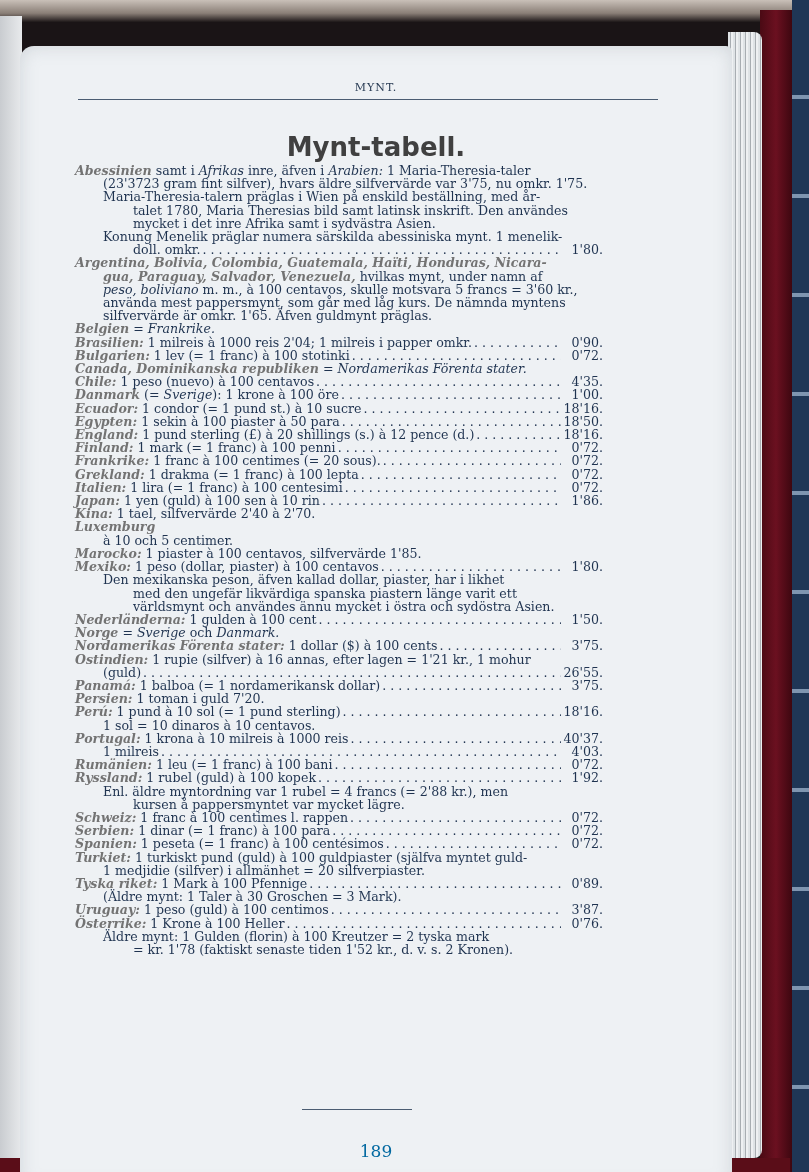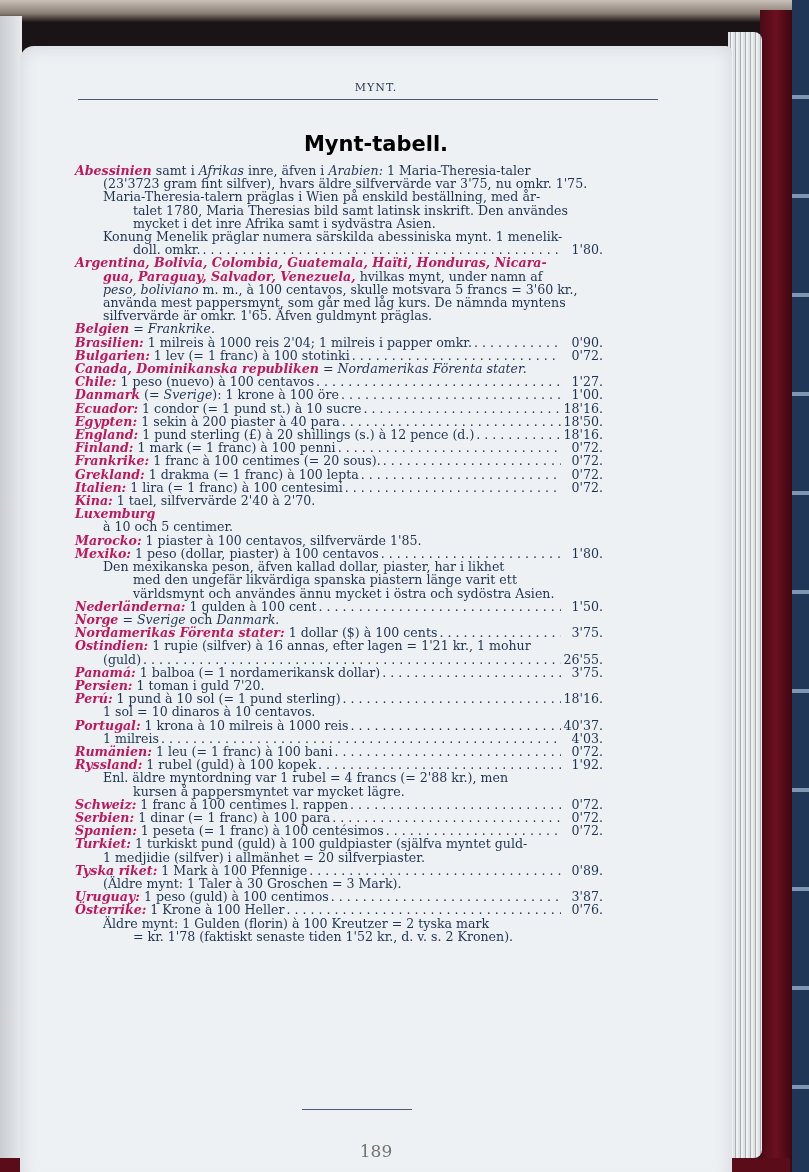--- a/index.html
+++ b/index.html
@@ -45,48 +45,48 @@
   .running-head {
     position:absolute; left:0; width:712px; top:35px; text-align:center;
     font-size:11px; letter-spacing:1px; color:#2a3d55;
   }
   .head-rule {
     position:absolute; left:58px; top:53px; width:580px; height:1px; background:#4b5c72;
   }
   .title {
     position:absolute; left:0; width:712px; top:86px; text-align:center;
     font-family:"DejaVu Sans", "Liberation Sans", sans-serif;
-    font-weight:bold; font-size:21px; color:#000000;
+    font-weight:bold; font-size:26px; color:#404040;
   }
   .body {
     position:absolute; left:55px; top:118px; width:528px;
     font-size:12.6px; line-height:13.2px; color:#1f3350;
   }
   .entry { position:relative; }
   .line { display:flex; white-space:nowrap; }
   .line.cont { padding-left:28px; }
   .line.subcont { padding-left:58px; }
-  .country { font-weight:bold; font-style:italic; color:#be185d; }
+  .country { font-weight:bold; font-style:italic; color:#737373; }
   .it { font-style:italic; }
   .txt { white-space:pre; }
   .dots {
     flex:1; overflow:hidden; margin:0 2px;
     letter-spacing:0;
   }
   .dots::before {
     content:". . . . . . . . . . . . . . . . . . . . . . . . . . . . . . . . . . . . . . . . . . . . . . . . . . . . . . . . . . . . . . . . . . . . . .";
     white-space:nowrap;
   }
   .val { min-width:40px; text-align:right; }
   .foot-rule {
     position:absolute; left:282px; top:1063px; width:110px; height:1px; background:#4b5c72;
   }
   .page-num {
     position:absolute; left:0; width:712px; top:1095px; text-align:center;
-    font-size:17px; color:#737373;
+    font-size:17px; color:#0369a1;
   }
 </style>
 </head>
 <body>
 
 <div class="top-edge"></div>
 <div class="left-page-edge"></div>
 <div class="cover-right"></div>
 <div class="cloth-right"></div>
 <div class="bottom-cover"></div>
@@ -175,21 +175,21 @@
           <span class="txt country">Canada, Dominikanska republiken</span>
           <span class="txt"> = </span>
           <span class="txt it">Nordamerikas Förenta stater.</span>
         </div>
       </div>
       <div class="entry">
         <div class="line">
           <span class="txt country">Chile:</span>
           <span class="txt"> 1 peso (nuevo) à 100 centavos</span>
           <span class="dots"></span>
-          <span class="val">1'27.</span>
+          <span class="val">4'35.</span>
         </div>
       </div>
       <div class="entry">
         <div class="line">
           <span class="txt country">Danmark</span>
           <span class="txt"> (= </span>
           <span class="txt it">Sverige</span>
           <span class="txt">): 1 krone à 100 öre</span>
           <span class="dots"></span>
           <span class="val">1'00.</span>
@@ -199,21 +199,21 @@
         <div class="line">
           <span class="txt country">Ecuador:</span>
           <span class="txt"> 1 condor (= 1 pund st.) à 10 sucre</span>
           <span class="dots"></span>
           <span class="val">18'16.</span>
         </div>
       </div>
       <div class="entry">
         <div class="line">
           <span class="txt country">Egypten:</span>
-          <span class="txt"> 1 sekin à 200 piaster à 40 para</span>
+          <span class="txt"> 1 sekin à 100 piaster à 50 para</span>
           <span class="dots"></span>
           <span class="val">18'50.</span>
         </div>
       </div>
       <div class="entry">
         <div class="line">
           <span class="txt country">England:</span>
           <span class="txt"> 1 pund sterling (£) à 20 shillings (s.) à 12 pence (d.)</span>
           <span class="dots"></span>
           <span class="val">18'16.</span>
@@ -242,20 +242,28 @@
           <span class="dots"></span>
           <span class="val">0'72.</span>
         </div>
       </div>
       <div class="entry">
         <div class="line">
           <span class="txt country">Italien:</span>
           <span class="txt"> 1 lira (= 1 franc) à 100 centesimi</span>
           <span class="dots"></span>
           <span class="val">0'72.</span>
+        </div>
+      </div>
+      <div class="entry">
+        <div class="line">
+          <span class="txt country">Japan:</span>
+          <span class="txt"> 1 yen (guld) à 100 sen à 10 rin</span>
+          <span class="dots"></span>
+          <span class="val">1'86.</span>
         </div>
       </div>
       <div class="entry">
         <div class="line">
           <span class="txt country">Kina:</span>
           <span class="txt"> 1 tael, silfvervärde 2'40 à 2'70.</span>
         </div>
       </div>
       <div class="entry">
         <div class="line">

